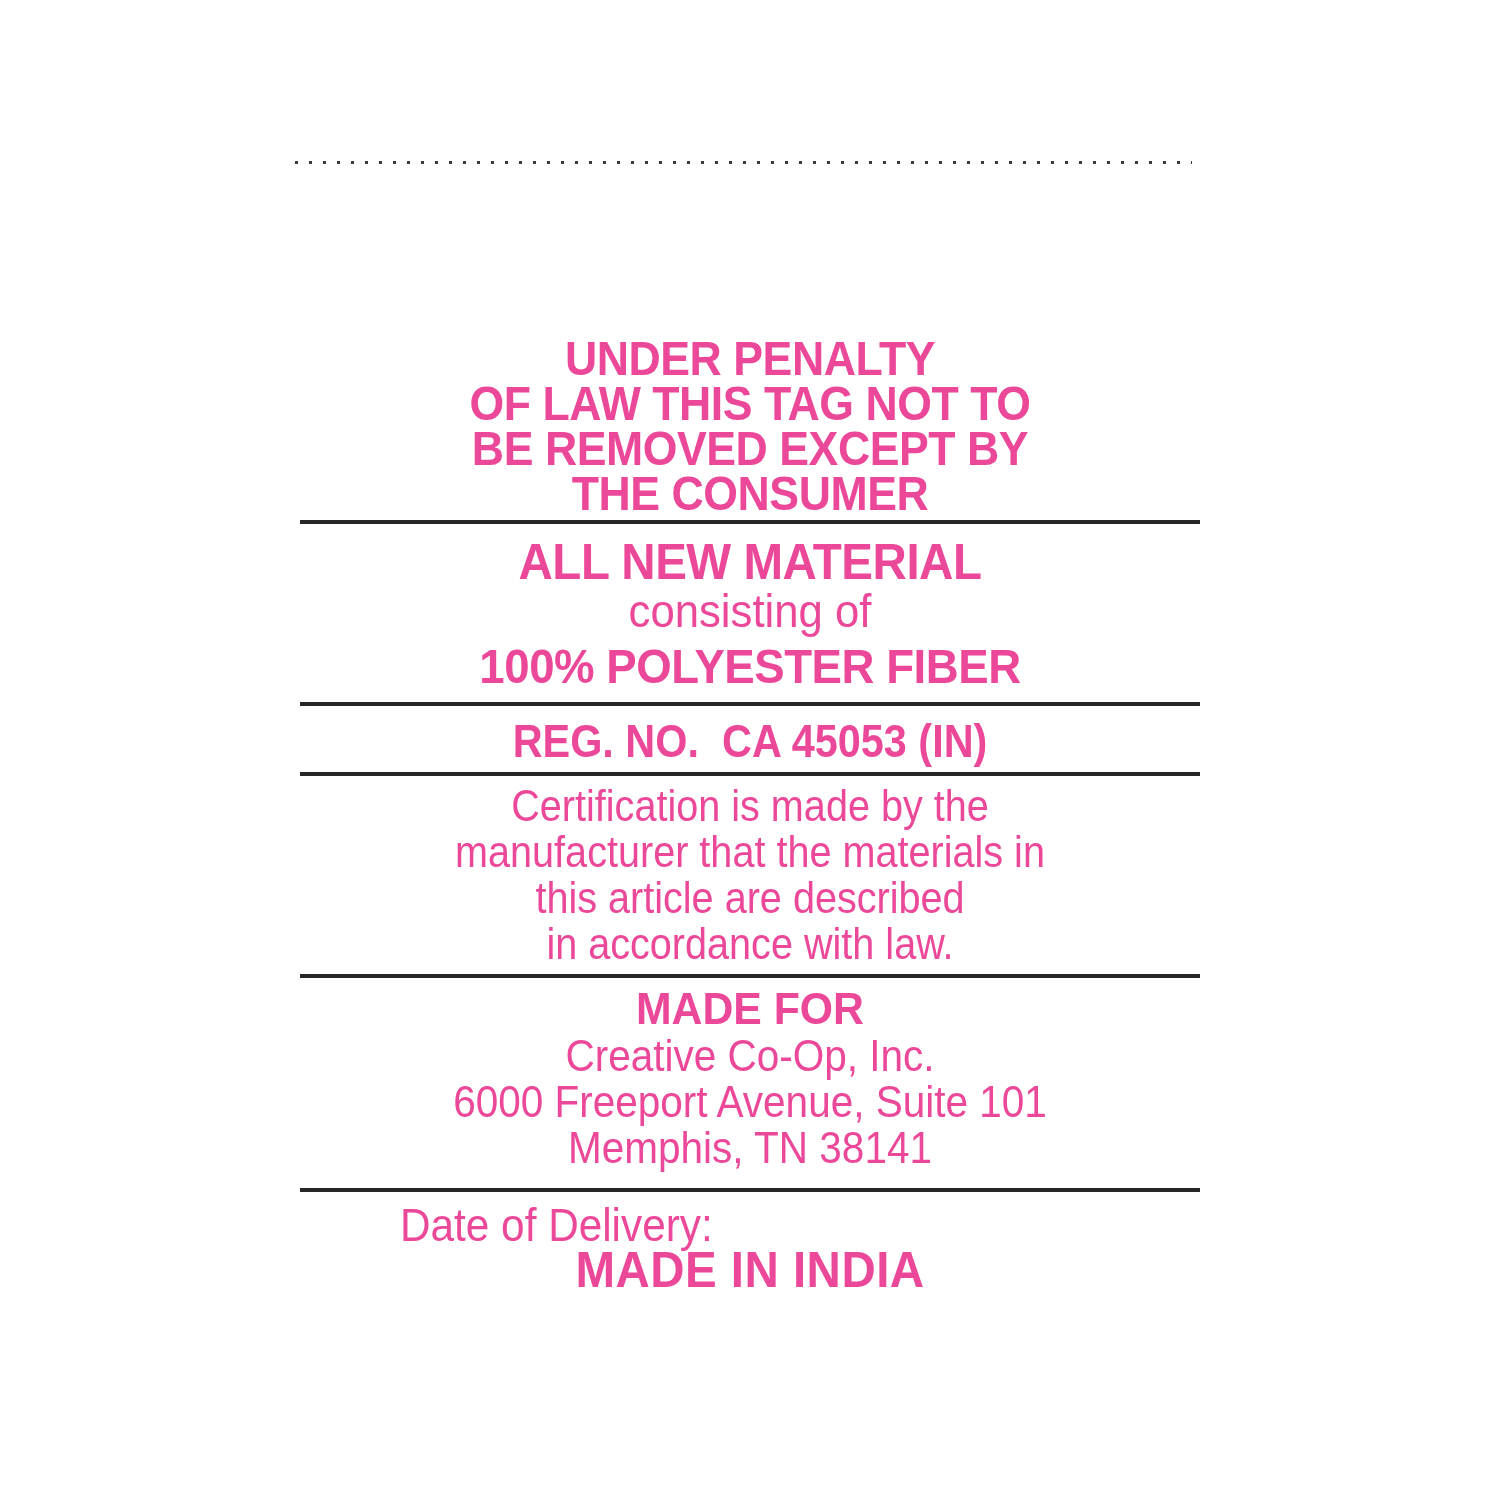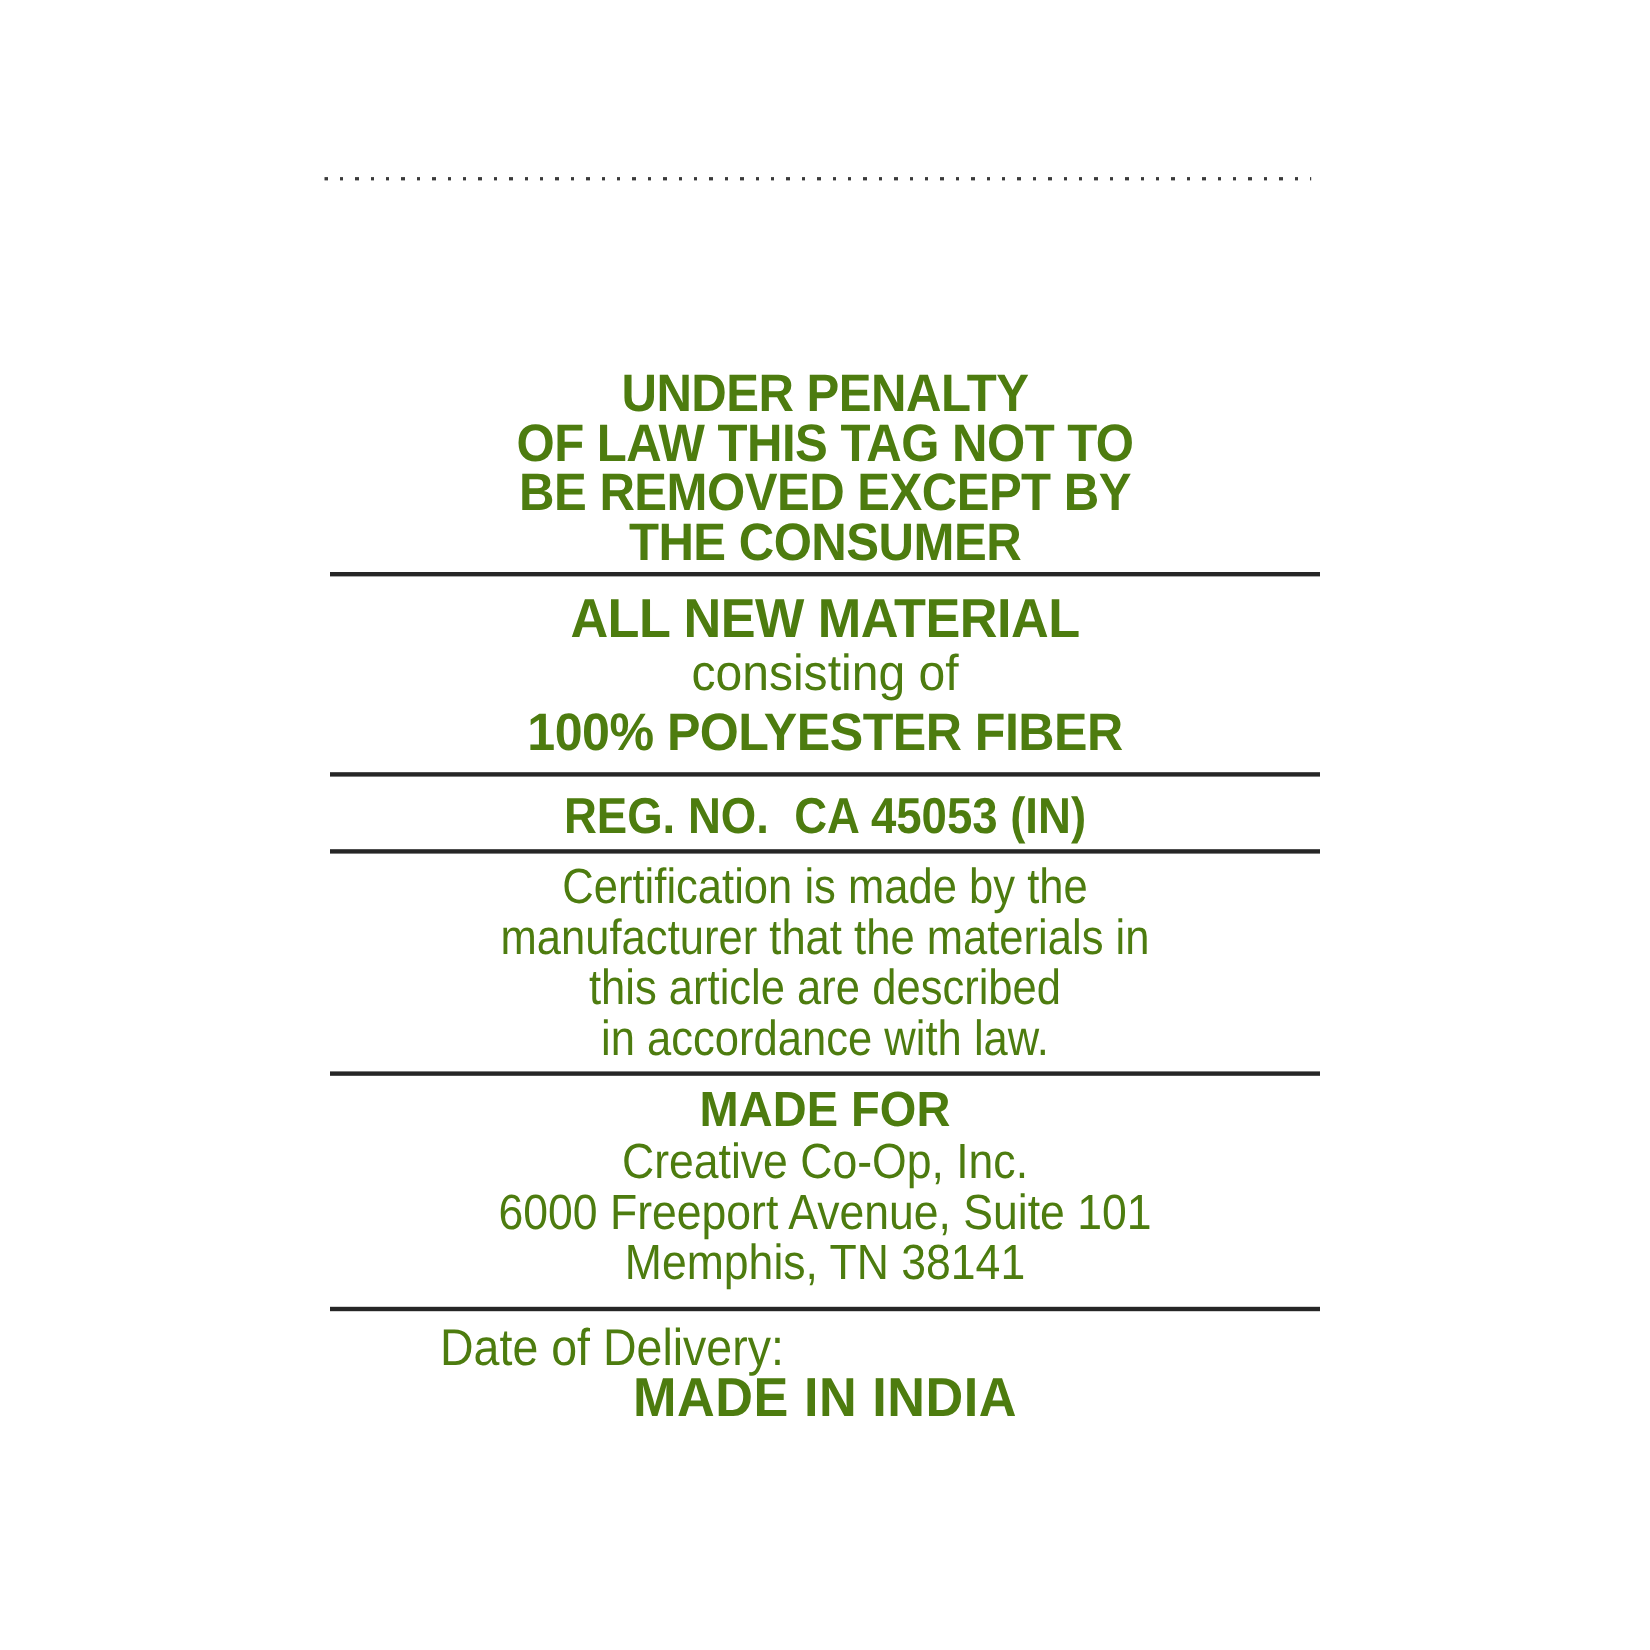--- a/index.html
+++ b/index.html
@@ -2,21 +2,21 @@
 <html><head>
 <meta charset="utf-8">
 <style>
   html, body { margin: 0; padding: 0; background: #ffffff; }
   .canvas {
     position: relative;
     width: 1276px;
     height: 1500px;
     background: #ffffff;
     font-family: "Liberation Sans", sans-serif;
-    color: #4d7c0f;
+    color: #ec4899;
     overflow: hidden;
     padding-left: 32px;
   }
   .block {
     position: absolute;
     left: 300px;
     width: 900px;
     text-align: center;
   }
   .tear-line {

